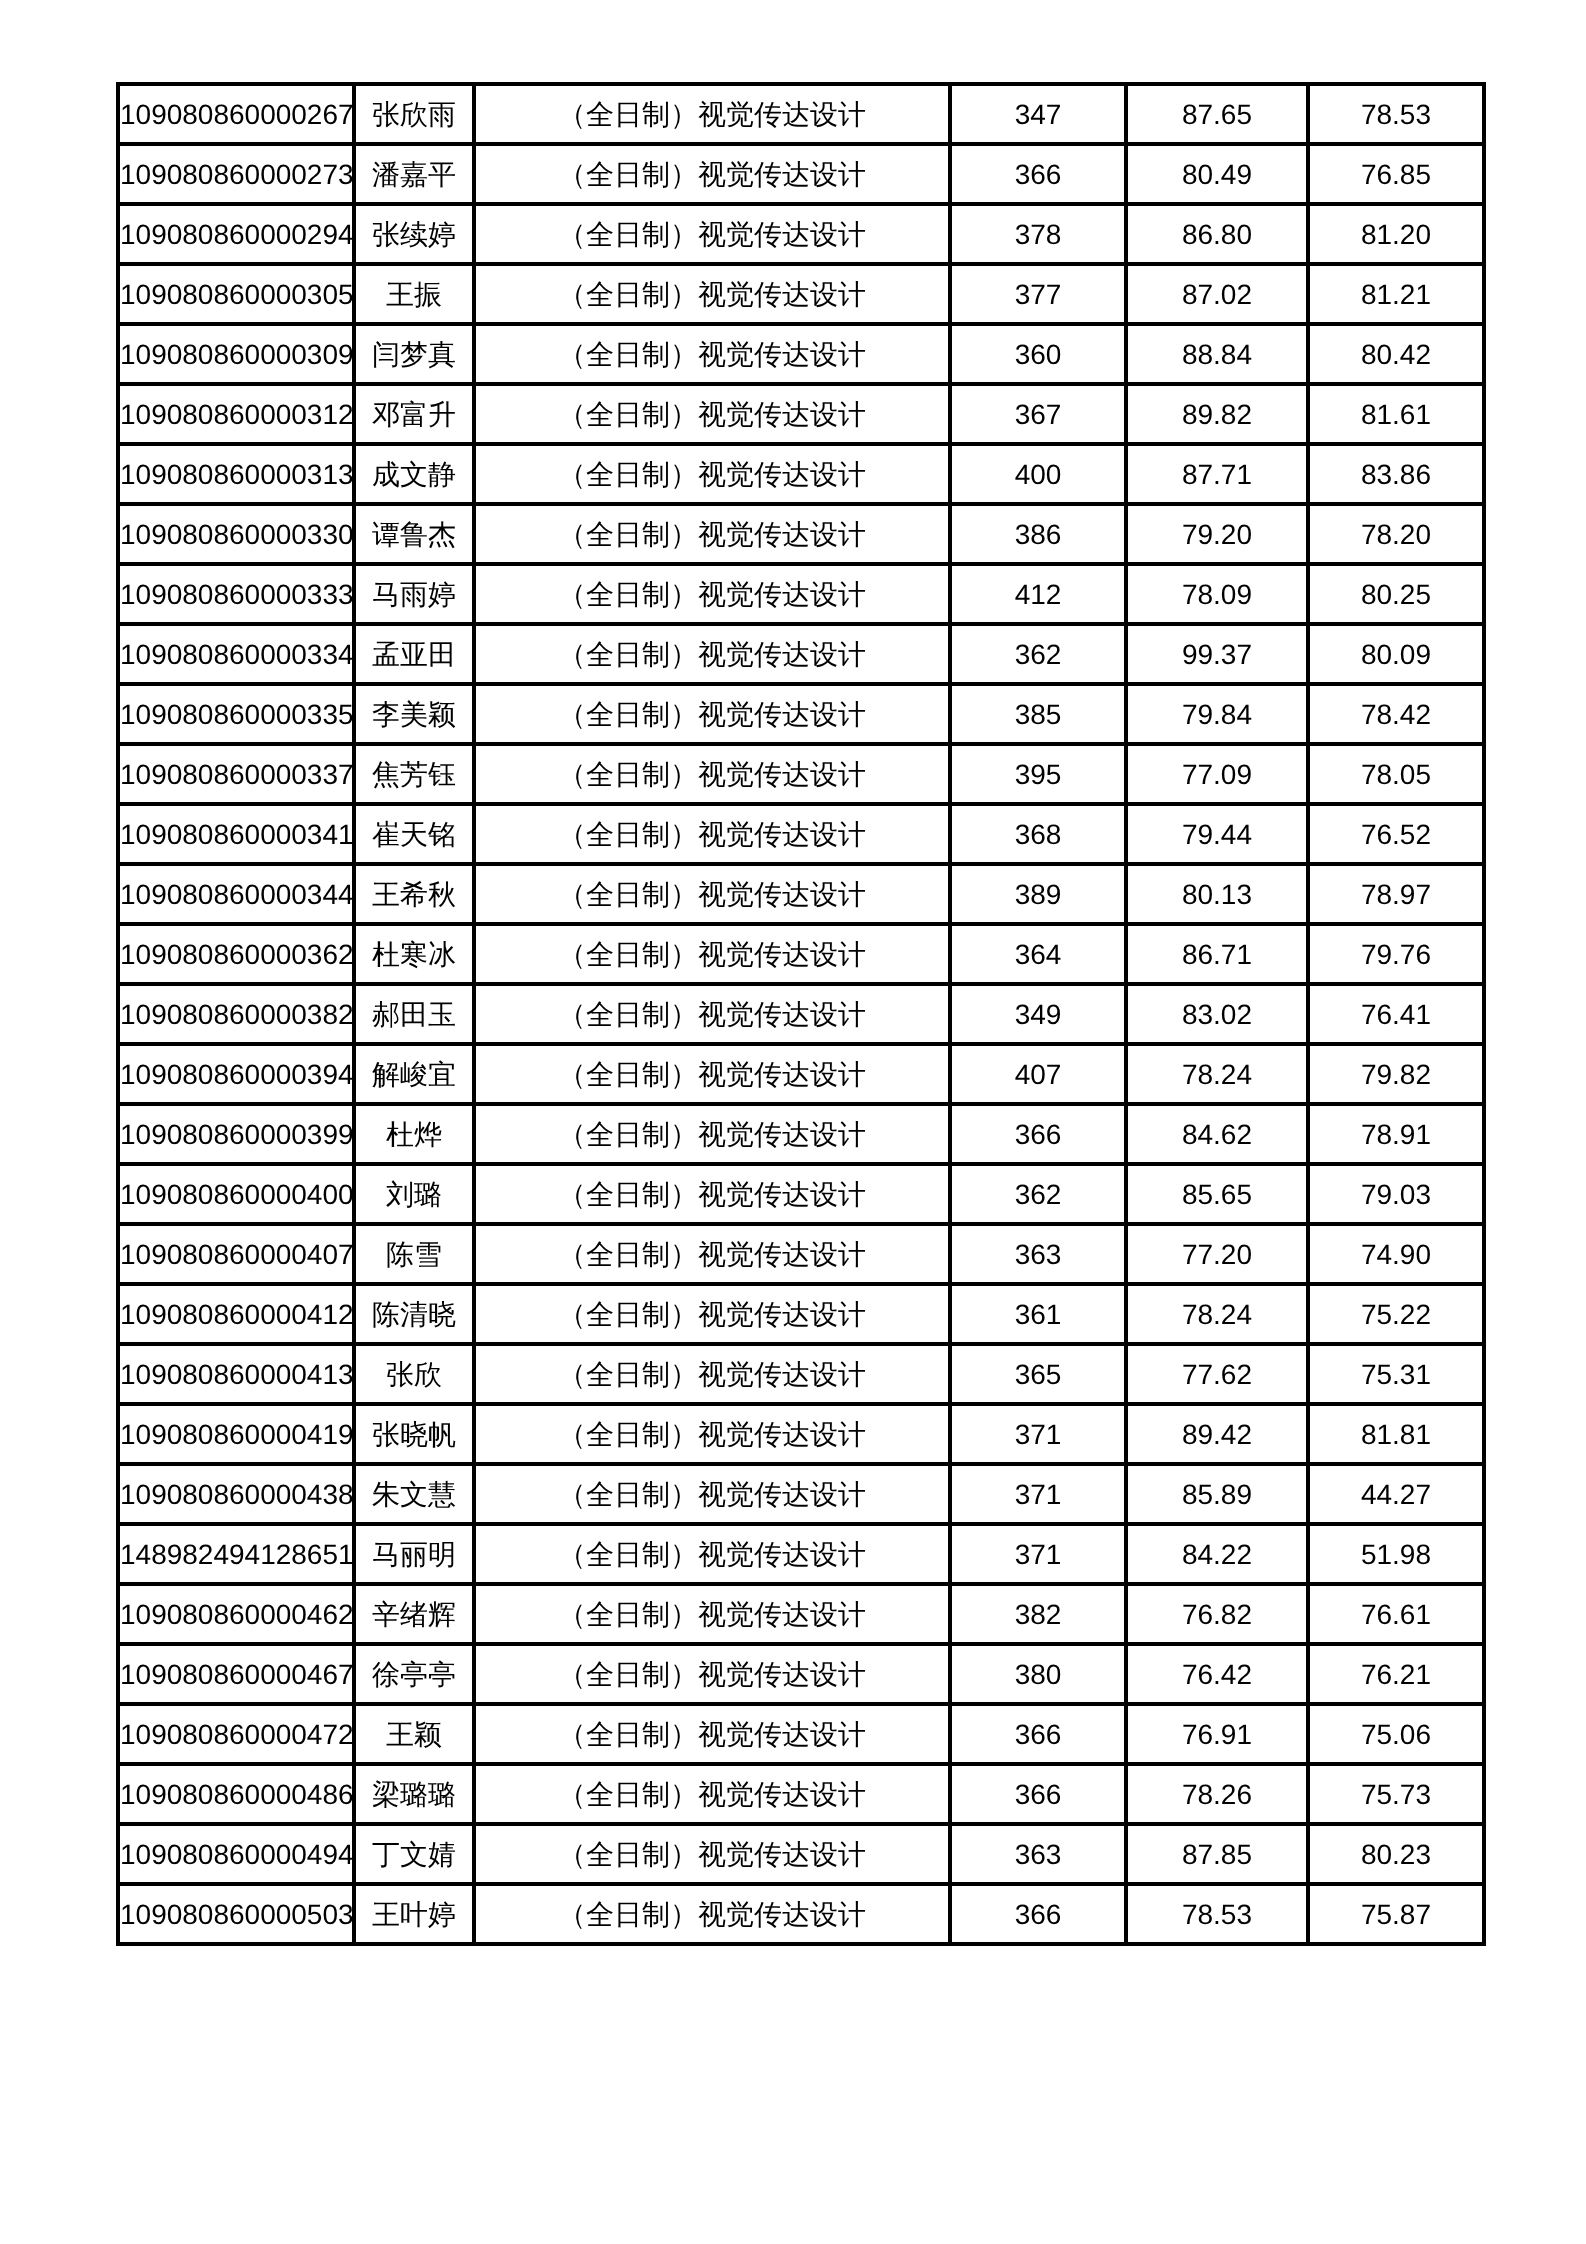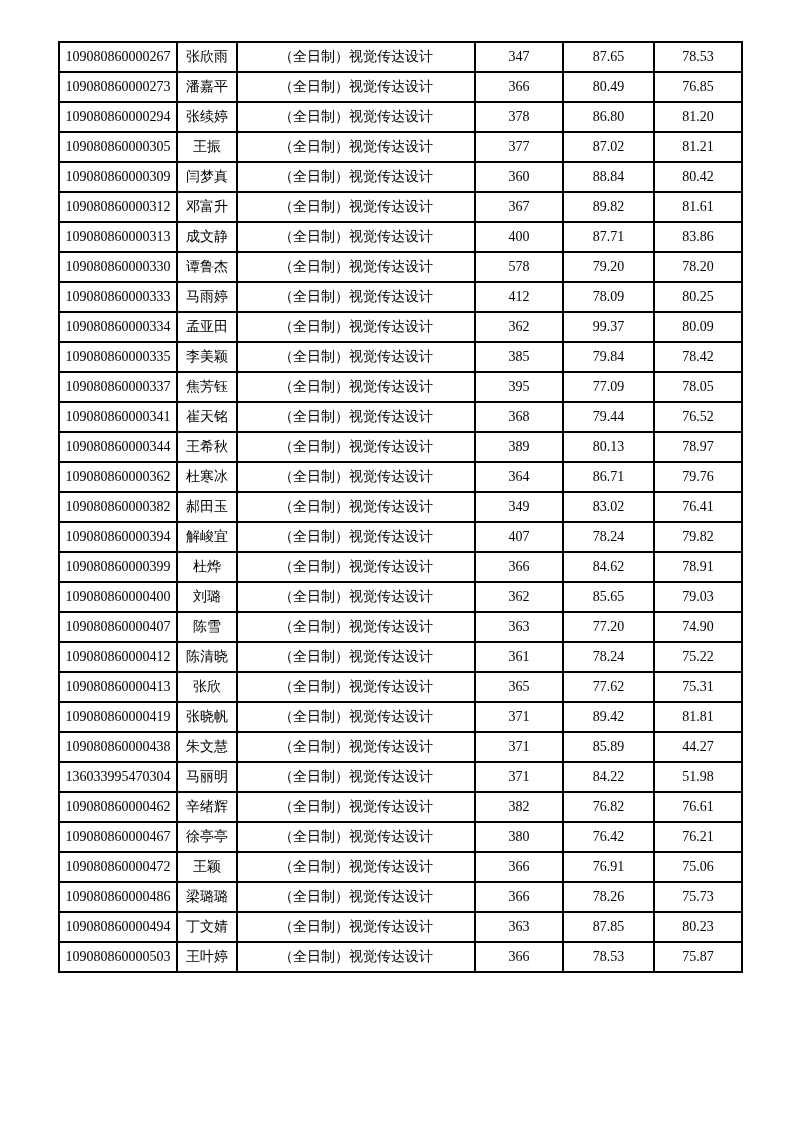--- a/index.html
+++ b/index.html
@@ -6,21 +6,21 @@
     margin: 0;
     padding: 0;
     background: #ffffff;
   }
   .page {
     position: relative;
     width: 793px;
     height: 1122px;
     background: #ffffff;
     overflow: hidden;
-    font-family: Liberation Serif, serif;
+    font-family: Liberation Sans, sans-serif;
     color: #000000;
   }
   table.results {
     position: absolute;
     left: 58px;
     top: 41px;
     border-collapse: collapse;
     table-layout: fixed;
     width: 683px;
   }
@@ -113,21 +113,21 @@
           <td>成文静</td>
           <td>（全日制）视觉传达设计</td>
           <td>400</td>
           <td>87.71</td>
           <td>83.86</td>
         </tr>
         <tr>
           <td>109080860000330</td>
           <td>谭鲁杰</td>
           <td>（全日制）视觉传达设计</td>
-          <td>578</td>
+          <td>386</td>
           <td>79.20</td>
           <td>78.20</td>
         </tr>
         <tr>
           <td>109080860000333</td>
           <td>马雨婷</td>
           <td>（全日制）视觉传达设计</td>
           <td>412</td>
           <td>78.09</td>
           <td>80.25</td>
@@ -246,21 +246,21 @@
         </tr>
         <tr>
           <td>109080860000438</td>
           <td>朱文慧</td>
           <td>（全日制）视觉传达设计</td>
           <td>371</td>
           <td>85.89</td>
           <td>44.27</td>
         </tr>
         <tr>
-          <td>136033995470304</td>
+          <td>148982494128651</td>
           <td>马丽明</td>
           <td>（全日制）视觉传达设计</td>
           <td>371</td>
           <td>84.22</td>
           <td>51.98</td>
         </tr>
         <tr>
           <td>109080860000462</td>
           <td>辛绪辉</td>
           <td>（全日制）视觉传达设计</td>

